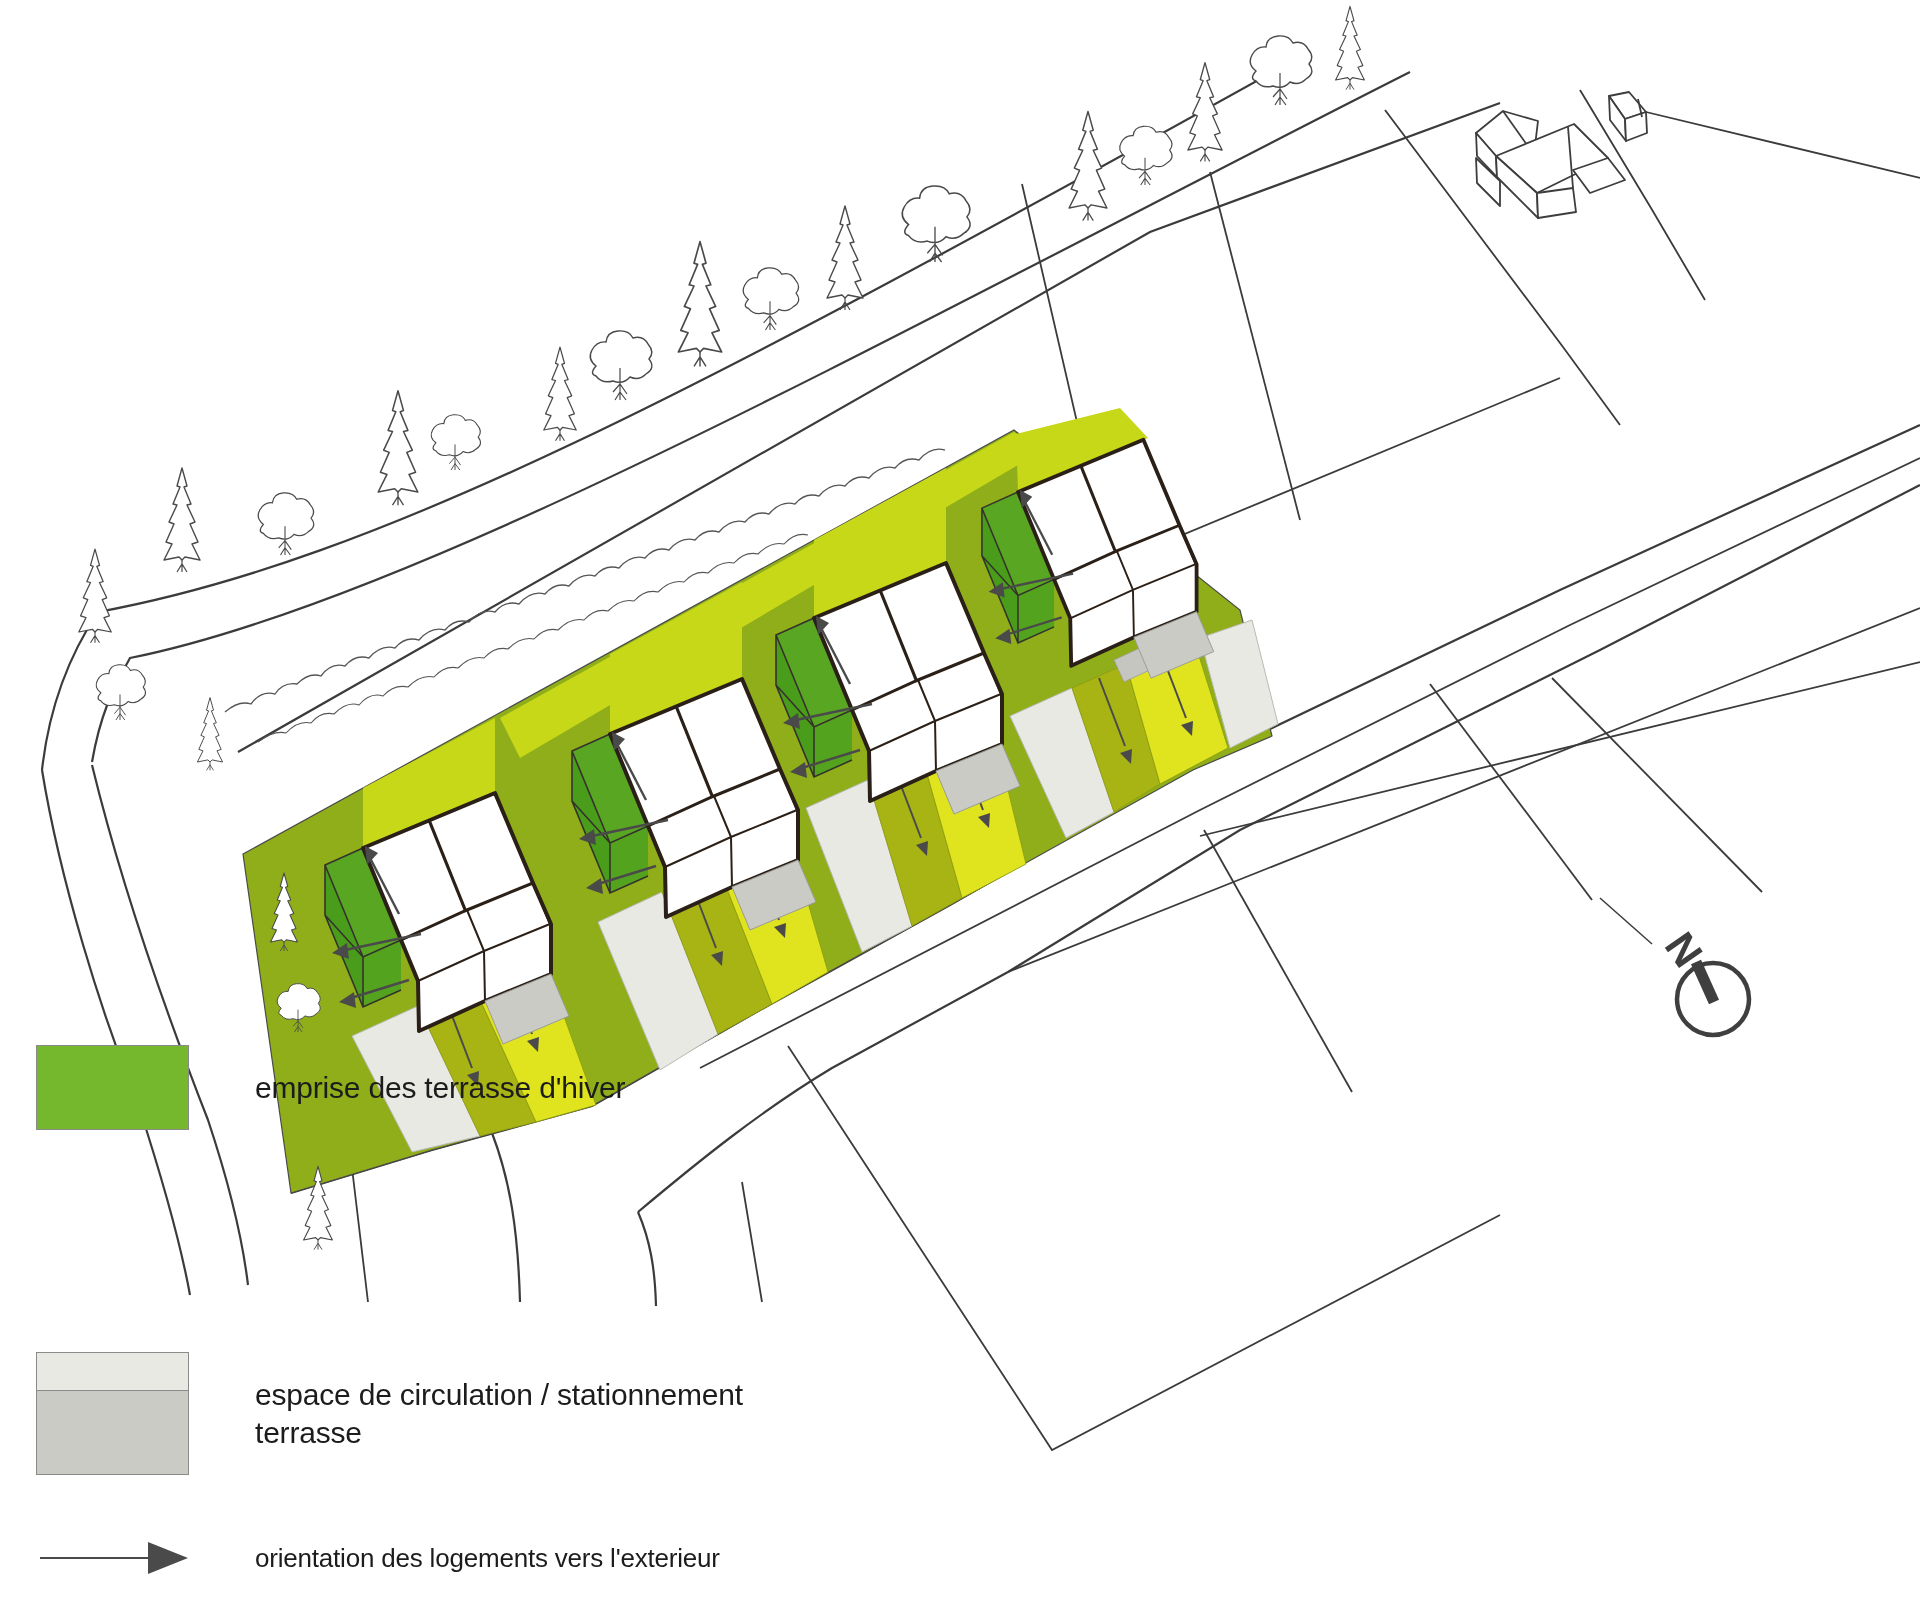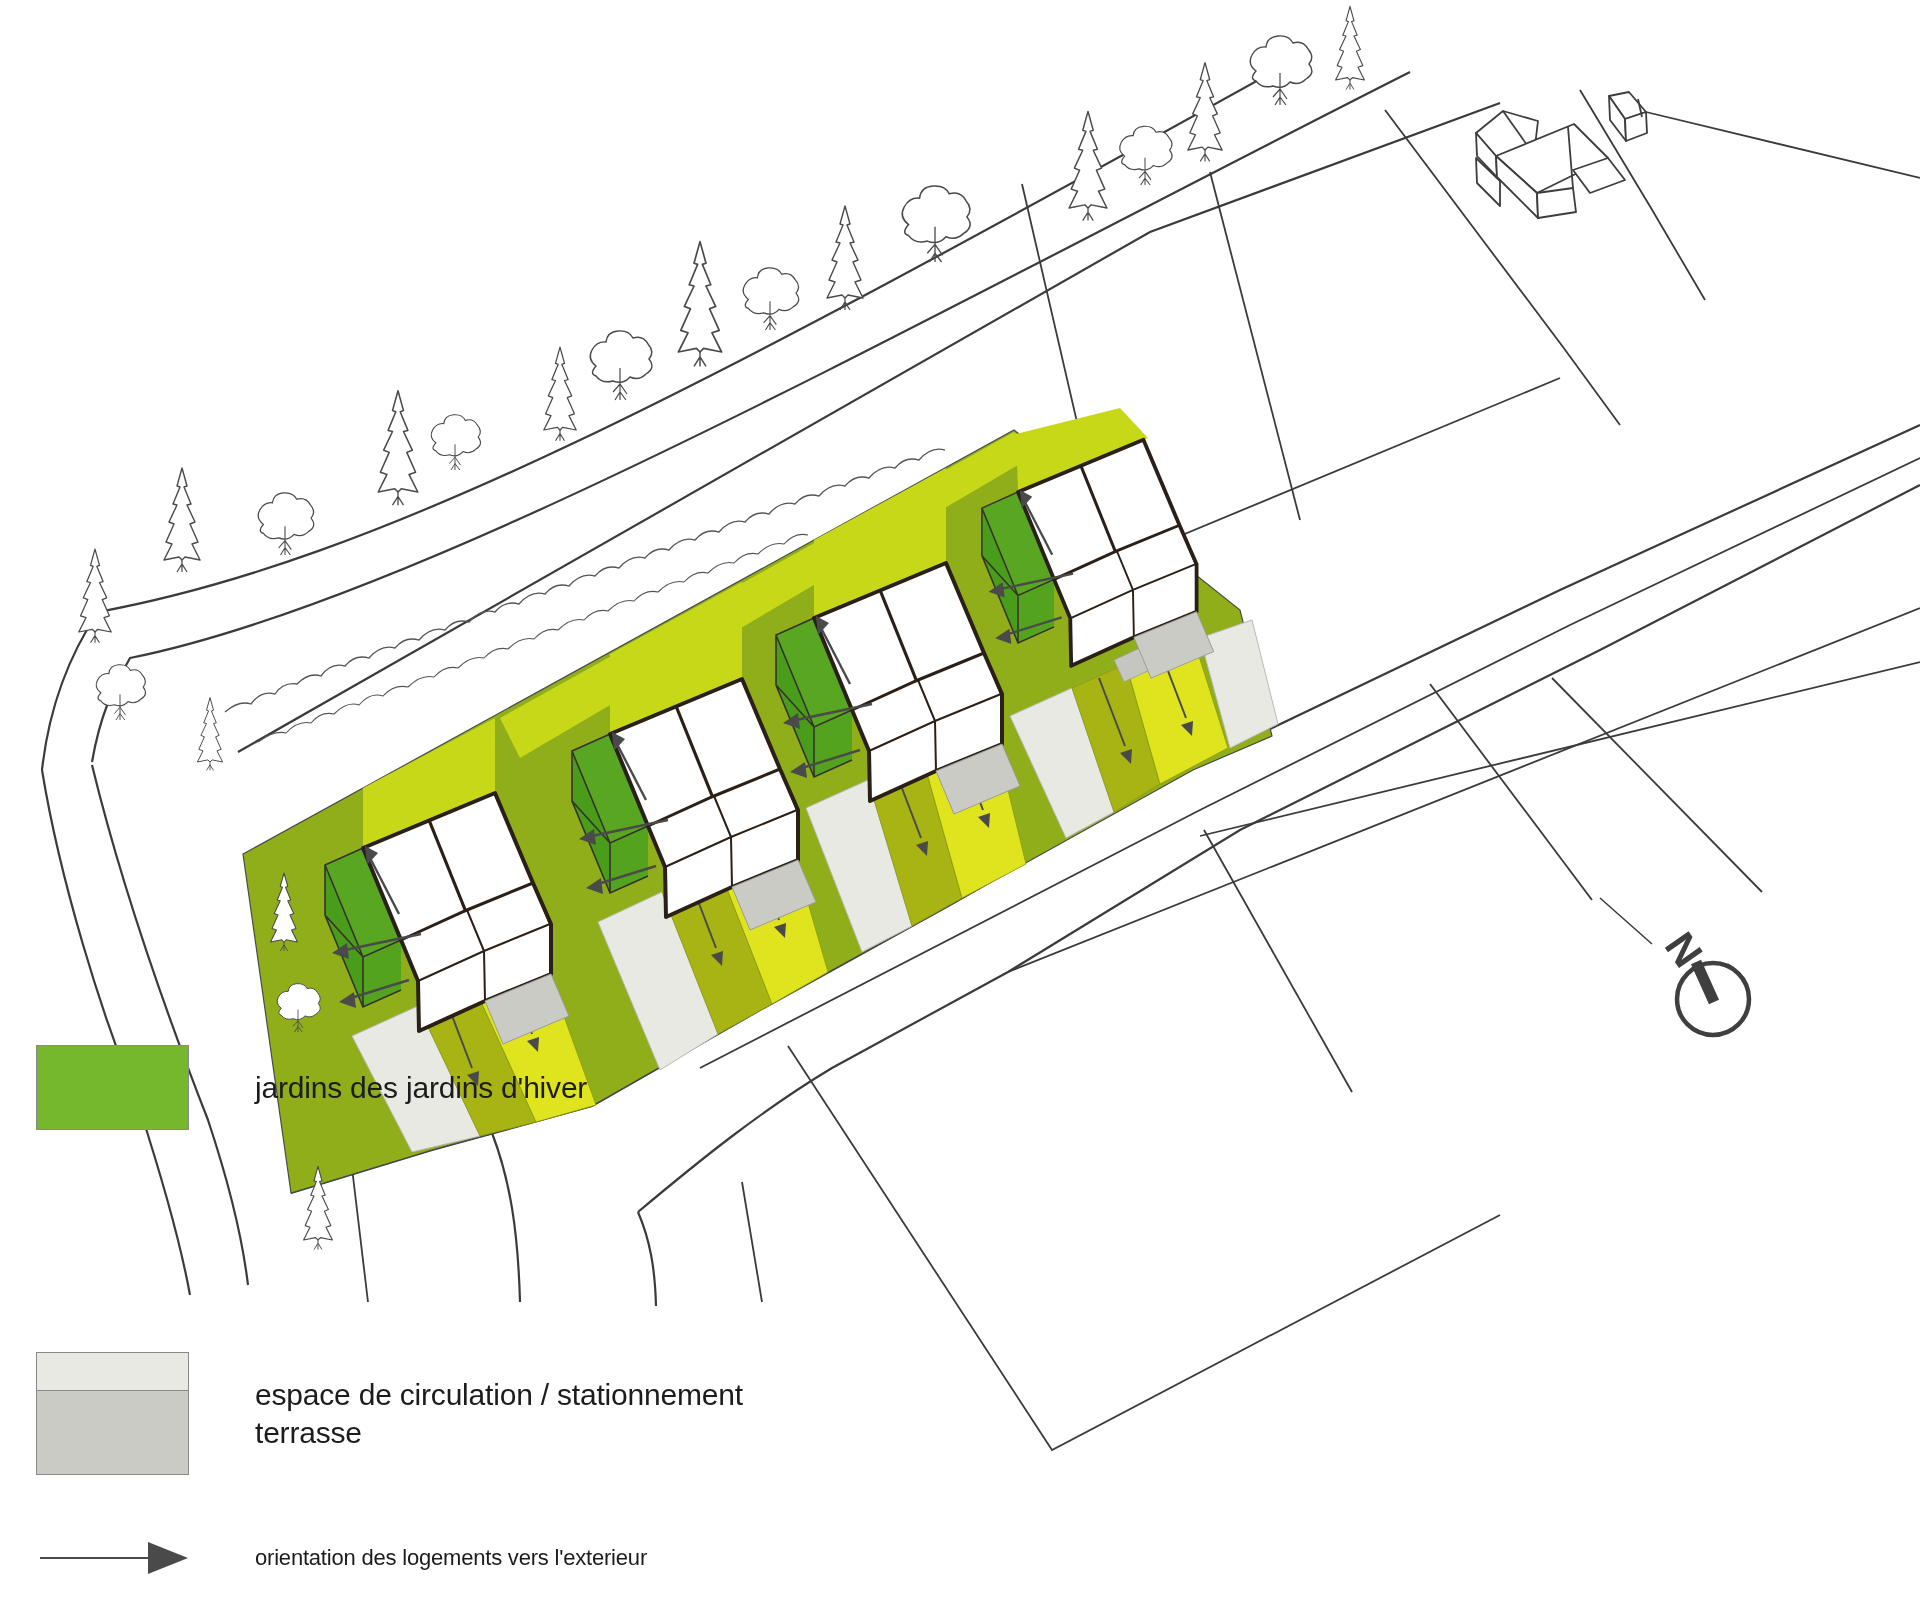--- a/index.html
+++ b/index.html
@@ -8,21 +8,21 @@
   #plan-svg{position:absolute;left:0;top:0;}
   
   #legend{position:absolute;left:0;top:0;width:100%;height:100%;pointer-events:none;}
   .legend-row{position:absolute;left:36px;display:flex;align-items:center;}
   .swatch{width:153px;height:85px;border:1.5px solid #8a8a8a;box-sizing:border-box;flex:none;}
   .legend-label{margin-left:66px;font-size:30px;color:#1c1c1c;letter-spacing:-0.2px;white-space:nowrap;}
   .arrow-roww{position:absolute;left:40px;display:flex;align-items:center;height:40px;}
   .arrow-stem{width:110px;height:2.5px;background:#4a4a4a;flex:none;}
   .arrow-head{width:0;height:0;border-top:16px solid transparent;border-bottom:16px solid transparent;
               border-left:40px solid #4a4a4a;flex:none;margin-left:-2px;}
-  .arrow-label{margin-left:67px;font-size:22px;color:#1c1c1c;letter-spacing:-0.2px;white-space:nowrap;}
+  .arrow-label{margin-left:67px;font-size:26px;color:#1c1c1c;letter-spacing:-0.2px;white-space:nowrap;}
 </style>
 </head>
 <body>
 
 <div id="stage">
 
 <svg id="plan-svg" width="1920" height="1600" viewBox="0 0 1920 1600">
 
   <defs>
 
@@ -233,21 +233,21 @@
     <circle cx="1713" cy="999" r="36" fill="none" stroke="#3f3f3f" stroke-width="4.5"></circle>
     <path d="M1714,1002 L1696,962" stroke="#3f3f3f" stroke-width="11" stroke-linecap="butt"></path>
     <text x="1672" y="958" font-size="42" font-weight="bold" fill="#3f3f3f" transform="rotate(55 1672 958)" text-anchor="middle">N</text>
   </g>
 </svg>
 
 <div id="legend">
 
   <div class="legend-row" style="top:1045px;">
     <div class="swatch" style="background: rgb(117, 184, 45);"></div>
-    <div class="legend-label">jardins des jardins d'hiver</div>
+    <div class="legend-label">emprise des terrasse d'hiver</div>
   </div>
 
 
   <div class="legend-row" style="top:1352px;">
     <div class="swatch" style="background: rgb(233, 233, 228);"></div>
     <div class="legend-label">espace de circulation / stationnement</div>
   </div>
 
   <div class="legend-row" style="top:1390px;">
     <div class="swatch" style="background: rgb(203, 203, 197);"></div>

